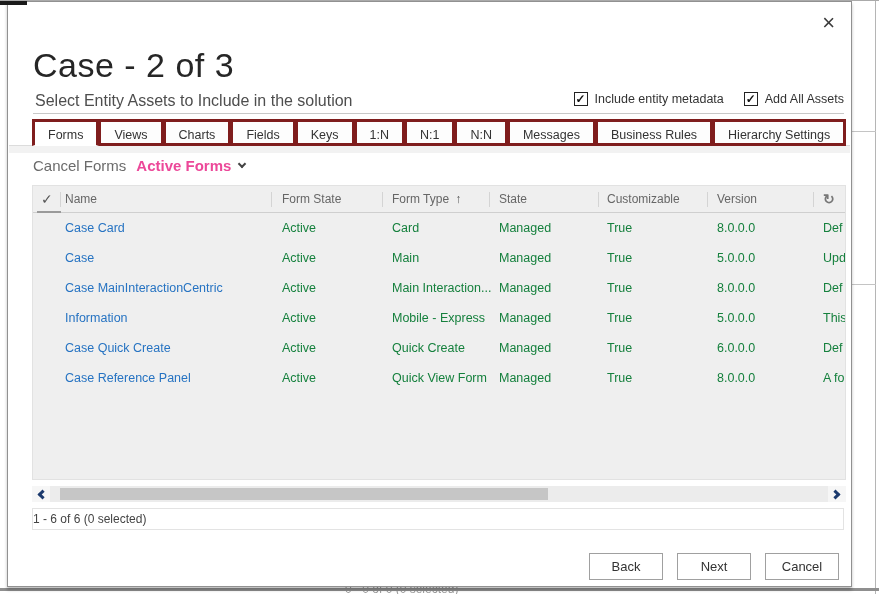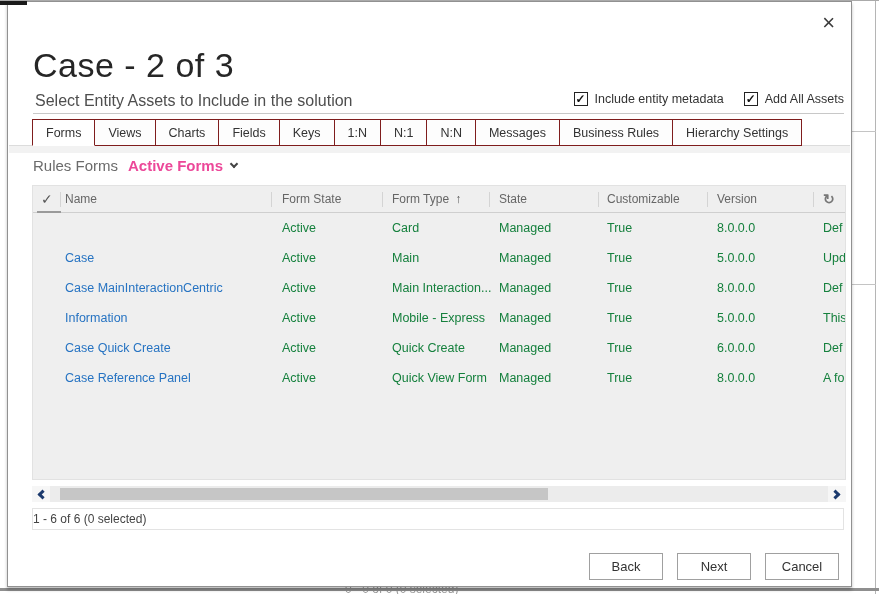--- a/index.html
+++ b/index.html
@@ -19,21 +19,21 @@
   .close-x { position:absolute; top:10px; right:16px; font-size:22px; line-height:22px; color:#3b3b3b; cursor:pointer; }
   .title { position:absolute; left:25px; top:44px; font-size:34px; font-weight:300; letter-spacing:.5px; color:#262626; white-space:nowrap; }
   .subtitle { position:absolute; left:27px; top:90px; font-size:16px; color:#4e4e4e; }
   .opts { position:absolute; top:90px; right:7px; display:flex; gap:20px; align-items:center; }
   .opt { display:flex; align-items:center; gap:7px; font-size:12.5px; color:#333; }
   .cbox { width:14px; height:14px; border:1.5px solid #222; background:#fff; display:flex; align-items:center; justify-content:center; font-size:12px; font-weight:bold; color:#111; line-height:12px; }
   .hr-top { position:absolute; left:25px; right:7px; top:111px; height:1px; background:#c8c8c8; }
 
   
   .tabs { position:absolute; left:25px; top:117px; display:flex; z-index:3; }
-  .tab { border:1px solid #7f1d1d; margin-left:-1px; padding:0 13px; height:27px; line-height:26px; font-size:12.5px; color:#333; background:#fdfdfd; white-space:nowrap; cursor:pointer; }
+  .tab { border:3px solid #7f1d1d; margin-left:-1px; padding:0 13px; height:27px; line-height:26px; font-size:12.5px; color:#333; background:#fdfdfd; white-space:nowrap; cursor:pointer; }
   .tab.active { background:#fff; border-bottom:1px solid #fff; position:relative; z-index:2; }
   .tabline { position:absolute; left:1px; right:1px; top:143px; height:1px; background:#dcdcdc; }
   .tabband { position:absolute; left:1px; right:1px; top:144px; height:7px; background:#f2f2f2; }
 
   
   .viewbar { position:absolute; left:25px; top:155px; display:flex; align-items:center; gap:10px; }
   .viewbar .grp { font-size:15px; color:#6b6b6b; }
   .viewbar .sel { font-size:15px; font-weight:bold; color:#ec4899; cursor:pointer; display:flex; align-items:center; gap:8px; }
   .chev-down { width:6px; height:6px; border-left:2px solid #444; border-bottom:2px solid #444; transform:rotate(-45deg); margin-top:-4px; }
 
@@ -110,21 +110,21 @@
       <div class="tab">N:1</div>
       <div class="tab">N:N</div>
       <div class="tab">Messages</div>
       <div class="tab">Business Rules</div>
       <div class="tab">Hierarchy Settings</div>
     </div>
     <div class="tabline"></div>
     <div class="tabband"></div>
 
     <div class="viewbar">
-      <span class="grp">Rules Forms</span>
+      <span class="grp">Cancel Forms</span>
       <span class="sel">
         <span>Active Forms</span>
         <span class="chev-down"></span>
       </span>
     </div>
 
     <div class="grid">
       <div class="ghead">
         <span class="selall">✓</span>
         <span class="selall-line"></span>
@@ -138,20 +138,21 @@
         <span class="hcell h-state">State</span>
         <span class="hsep" style="left:565px"></span>
         <span class="hcell h-cust">Customizable</span>
         <span class="hsep" style="left:674px"></span>
         <span class="hcell h-ver">Version</span>
         <span class="hsep" style="left:780px"></span>
         <span class="refresh">↻</span>
       </div>
 
       <div class="grow" style="top:27px">
+        <span class="gcell link c-name">Case Card</span>
         <span class="gcell c-fstate">Active</span>
         <span class="gcell c-ftype">Card</span>
         <span class="gcell c-state">Managed</span>
         <span class="gcell c-cust">True</span>
         <span class="gcell c-ver">8.0.0.0</span>
         <span class="gcell c-desc">Def</span>
       </div>
       <div class="grow" style="top:57px">
         <span class="gcell link c-name">Case</span>
         <span class="gcell c-fstate">Active</span>

